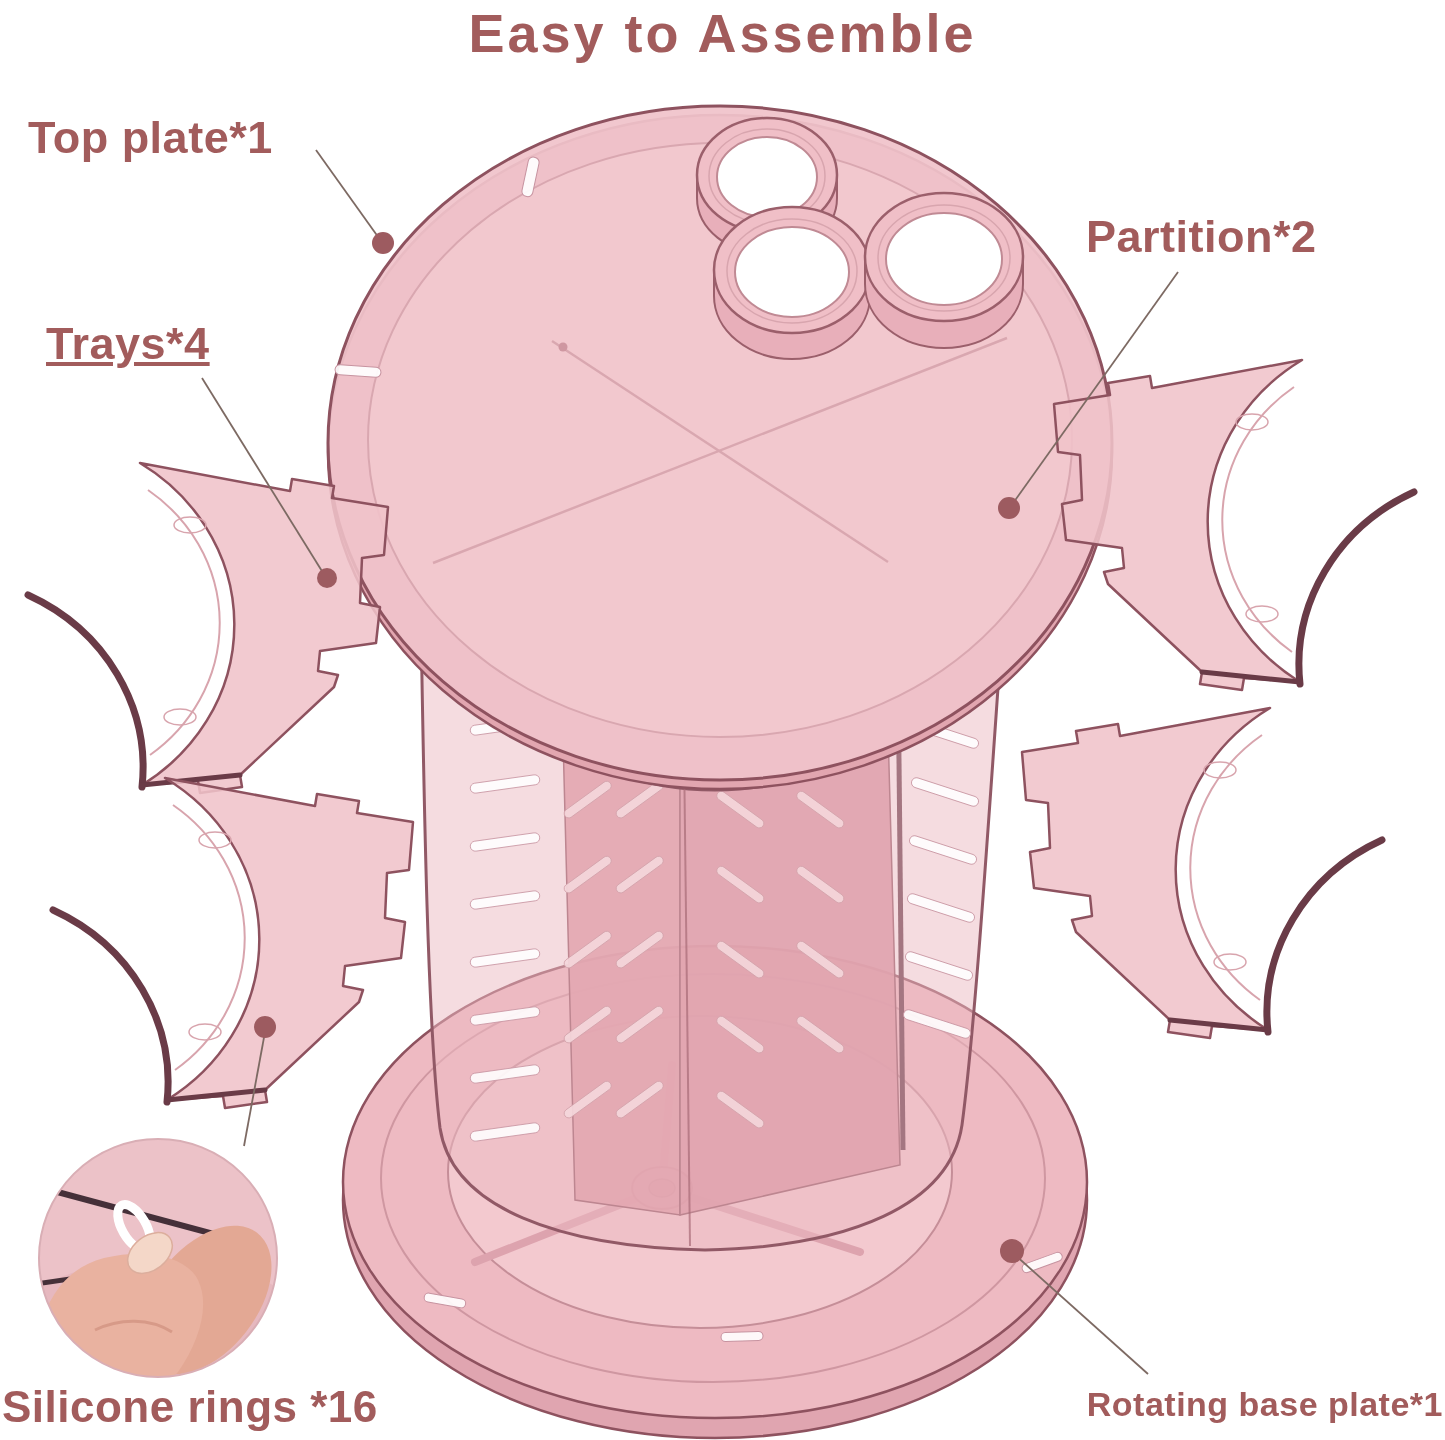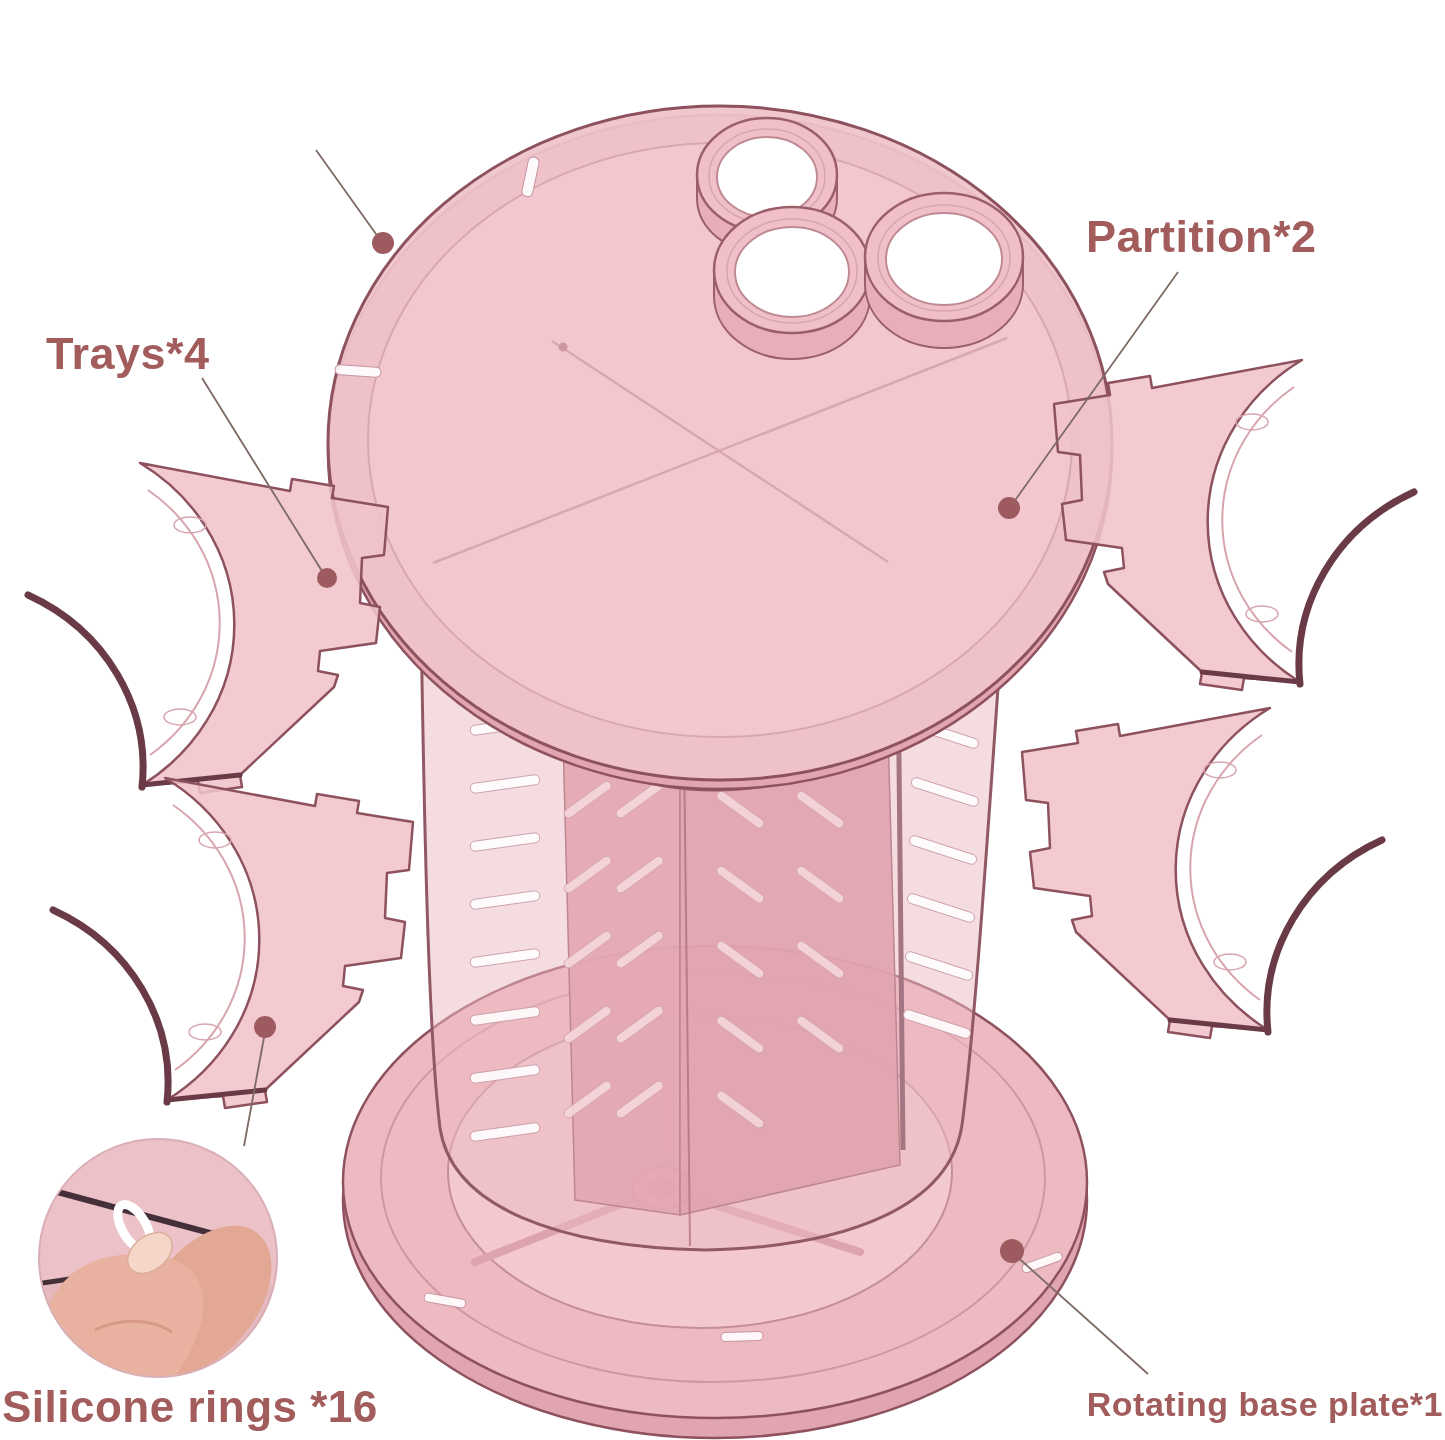--- a/index.html
+++ b/index.html
@@ -19,21 +19,21 @@
     letter-spacing:0.5px;
   }
   #title-label{
     left:0;top:2px;width:100%;
     text-align:center;
     font-size:54px;
     letter-spacing:3px;
   }
   #label-top-plate{left:28px;top:112px;font-size:45px;}
   #label-partition{left:1086px;top:211px;font-size:45px;text-align:center;}
-  #label-trays{left:46px;top:328px;font-size:45px;}
+  #label-trays{left:46px;top:318px;font-size:45px;text-decoration:underline;}
   #label-silicone{left:2px;top:1382px;font-size:44px;text-align:center;}
   #label-rotating-base{right:2px;top:1385px;font-size:34px;}
 </style>
 </head>
 <body>
 
 <div id="stage">
 
 <svg id="art" width="1445" height="1440" viewBox="0 0 1445 1440">
 
@@ -233,17 +233,19 @@
   </g>
   <g fill="#9d5b60">
     <circle cx="383" cy="243" r="11"></circle>
     <circle cx="1009" cy="508" r="11"></circle>
     <circle cx="327" cy="578" r="10"></circle>
     <circle cx="265" cy="1027" r="11"></circle>
     <circle cx="1012" cy="1251" r="12"></circle>
   </g>
 </svg>
 
+  <div class="lbl" id="title-label">Easy to Assemble</div>
+  <div class="lbl" id="label-top-plate">Top plate*1</div>
   <div class="lbl" id="label-partition">Partition*2</div>
   <div class="lbl" id="label-trays">Trays*4</div>
   <div class="lbl" id="label-silicone">Silicone rings *16</div>
   <div class="lbl" id="label-rotating-base">Rotating base plate*1</div>
 </div>
 
 </body></html>

